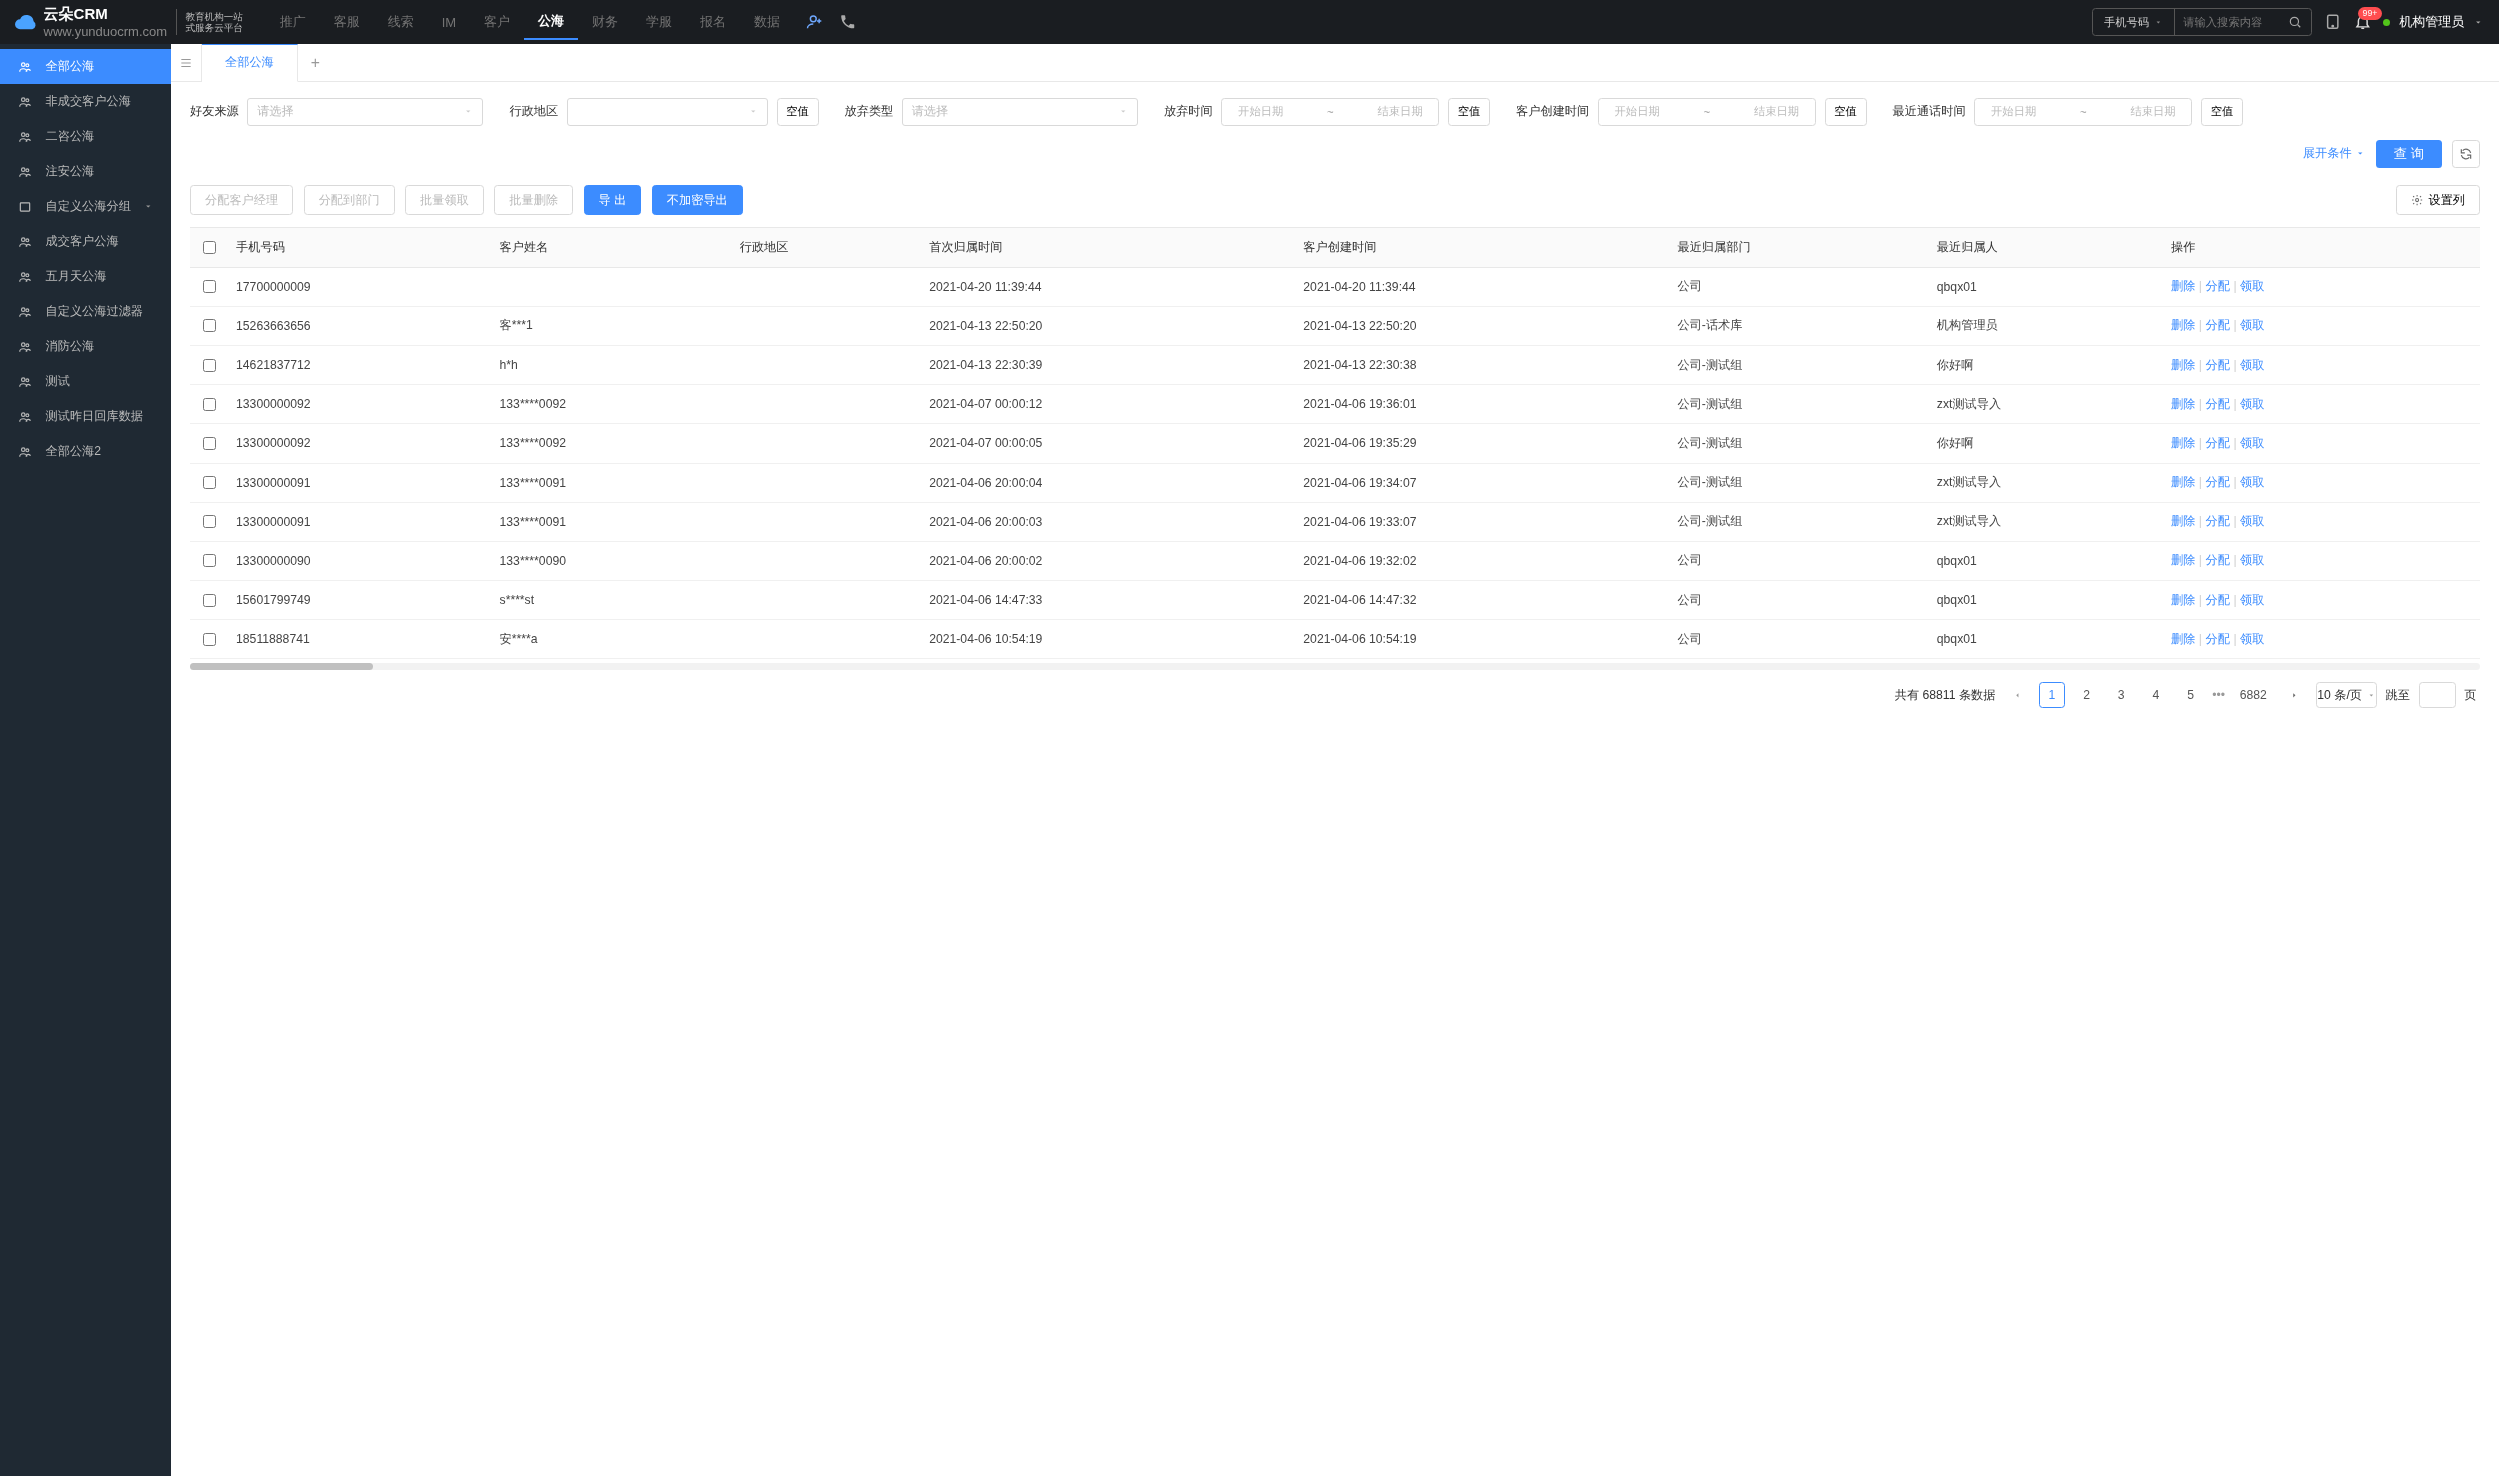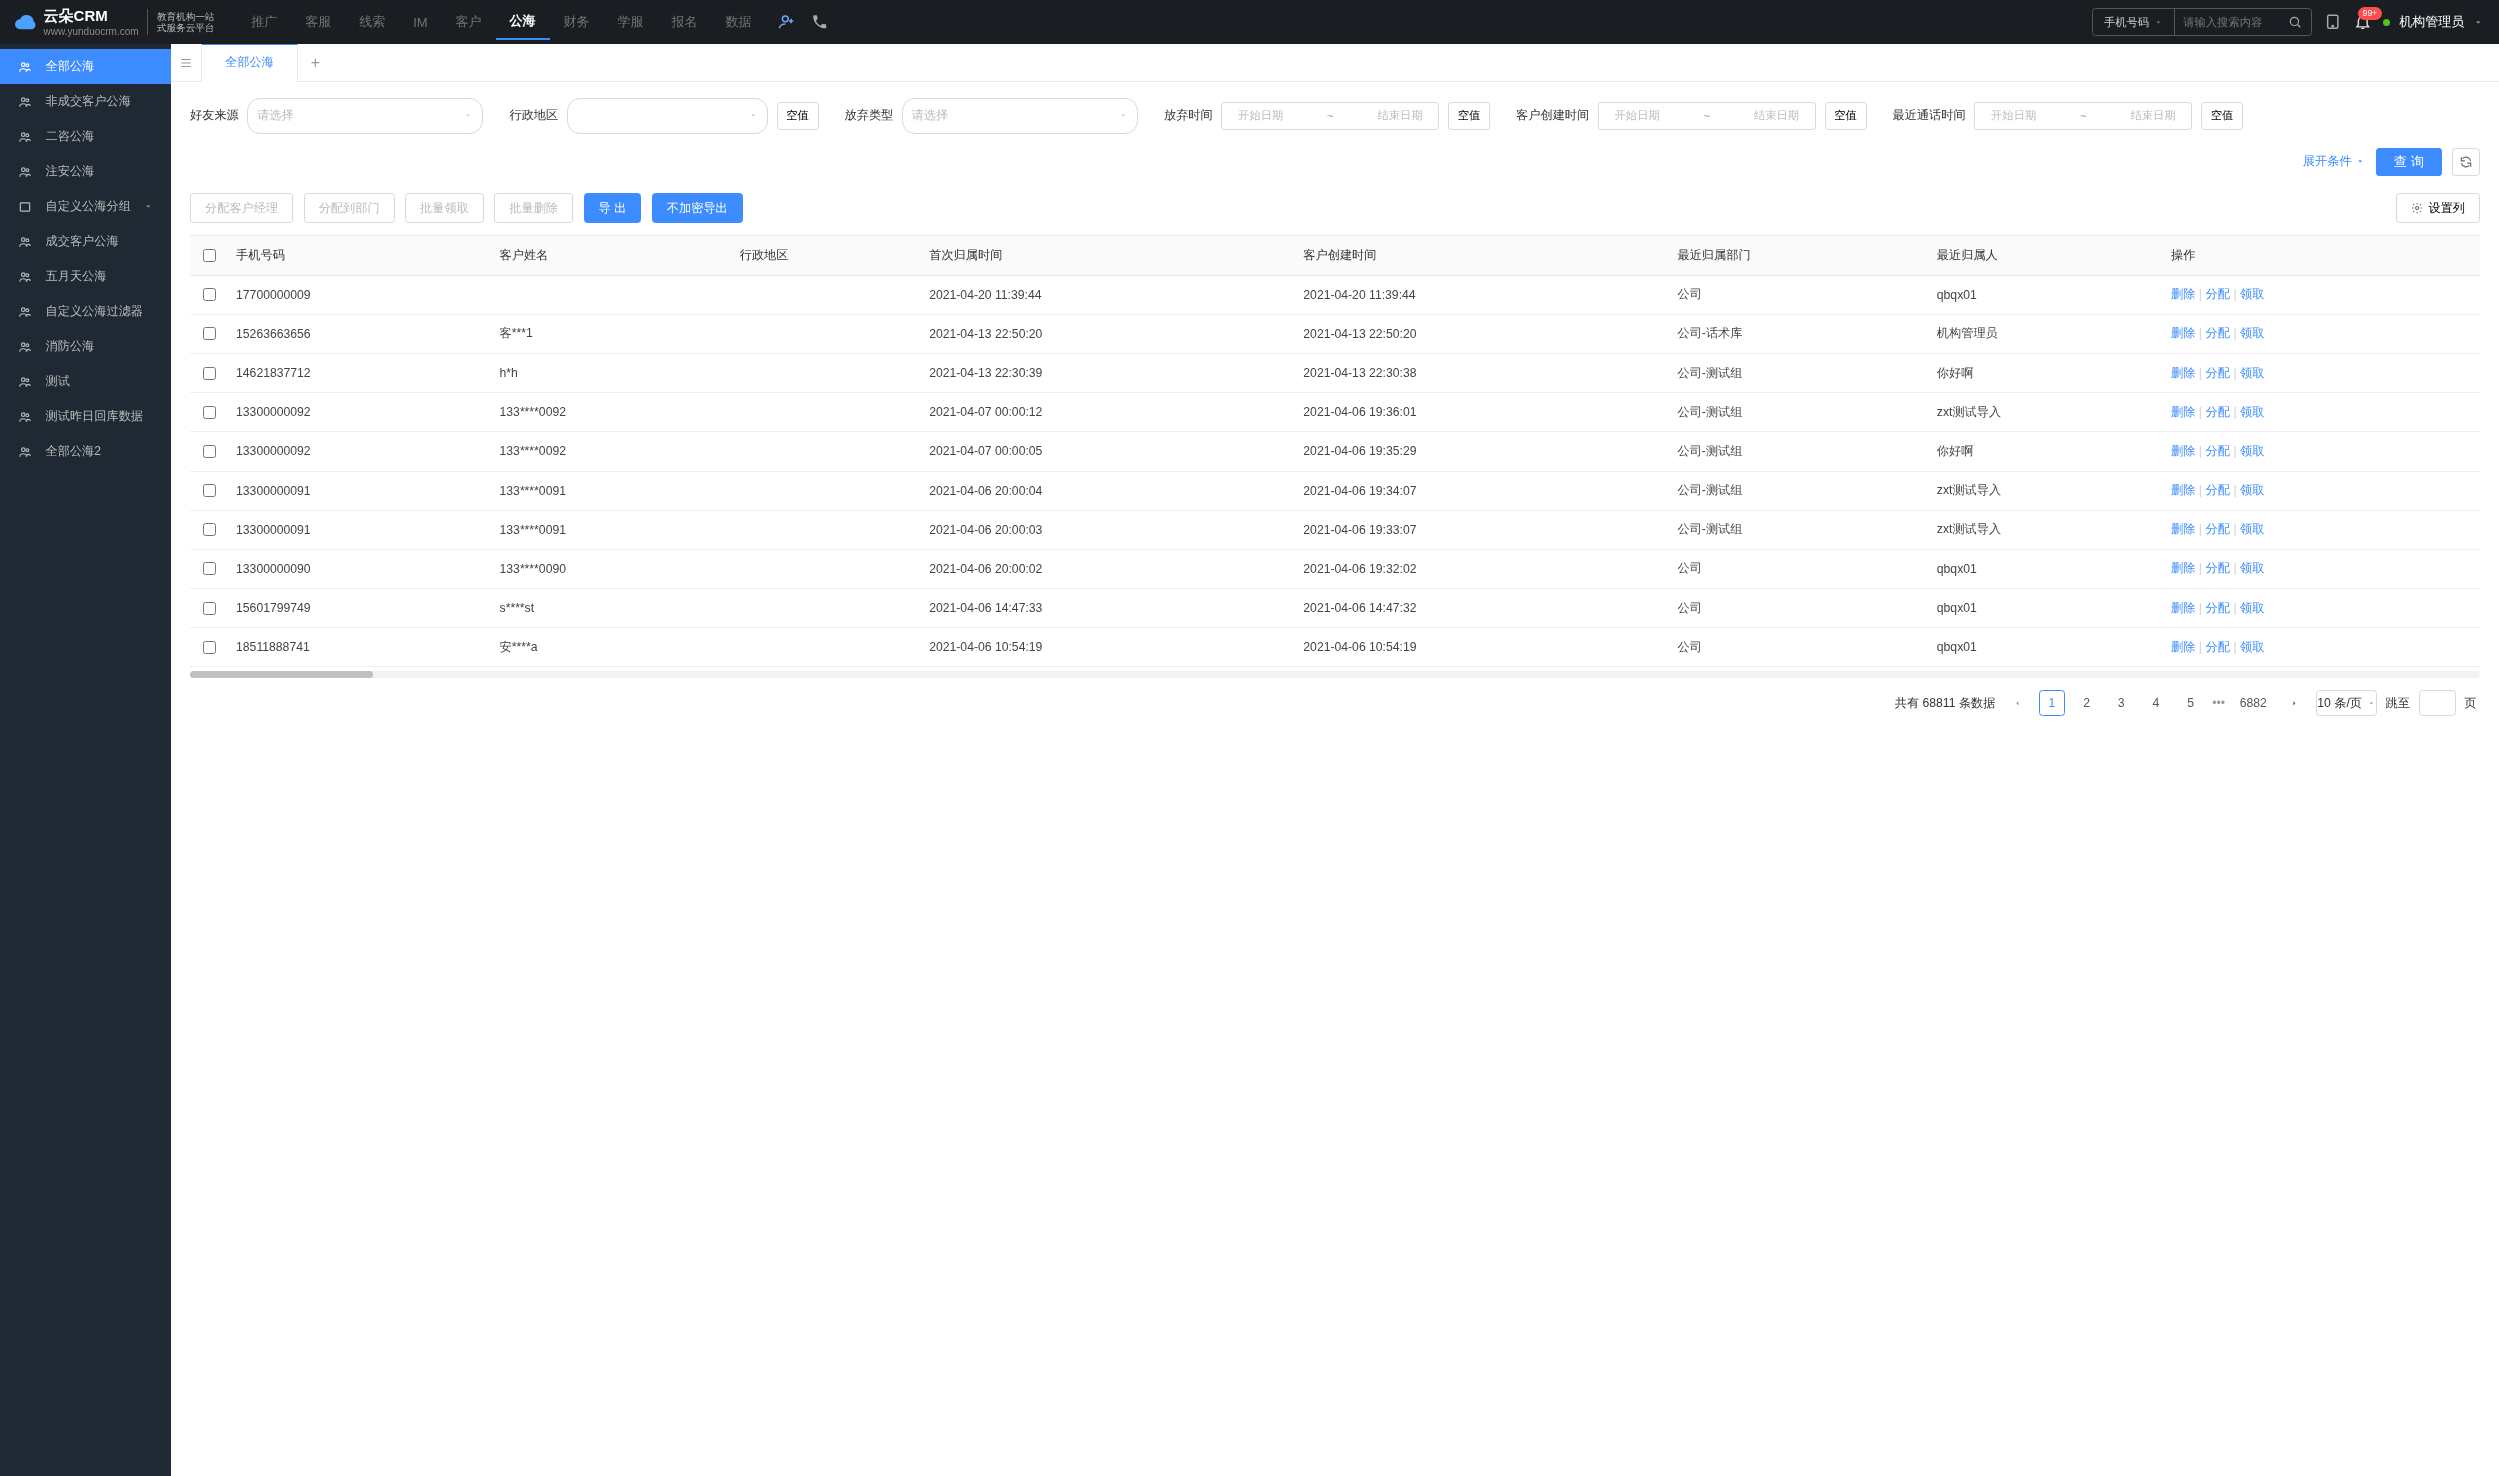--- a/index.html
+++ b/index.html
@@ -41,21 +41,21 @@
   .tab-add { width: 35px; display: flex; align-items:center; justify-content:center; font-size:15.7px; color:#999; cursor:pointer; }
   
   .content { flex:1; padding: 15.7px 19px 8.7px; overflow:auto; }
   
   .notice-bar { border:0.9px solid #f5d58a; background:#fffbe6; border-radius:5.2px; padding: 8.7px 17.5px; display:flex; align-items:center; gap:17.5px; color:#e08e0b; font-size:12.2px; margin-bottom:15.7px; }
   .trophy-icon { width:17.5px; height:17.5px; color:#e0a020; }
   
   .filters { display:flex; flex-wrap:wrap; gap: 21px 26px; }
   .filter-g { display:flex; align-items:center; gap:8.7px; }
   .filter-label { font-size:12.2px; color:#333; }
-  .select-box { height:36px; border:0.9px solid #d9d9d9; border-radius:13px; min-width:236px; display:flex; align-items:center; padding:0 8.7px; justify-content:space-between; color:#bbb; cursor:pointer; }
+  .select-box { height:28px; border:0.9px solid #d9d9d9; border-radius:3px; min-width:236px; display:flex; align-items:center; padding:0 8.7px; justify-content:space-between; color:#bbb; cursor:pointer; }
   .select-box.small { min-width:201px; }
   .select-caret { color:#ccc; }
   .null-btn { height:28px; border:0.9px solid #d9d9d9; border-radius:3.5px; background:#fff; padding:0 8.7px; cursor:pointer; font-size:11.3px; }
   .date-range { height:28px; border:0.9px solid #d9d9d9; border-radius:3.5px; display:flex; align-items:center; padding:0 8.7px; gap:10.5px; color:#bbb; min-width:218px; }
   .date-range span { flex:1; text-align:center; font-size:11.3px;}
   .date-sep { color:#999; }
   
   .expand-row { display:flex; justify-content:flex-end; align-items:center; gap:10.5px; margin-top:14px; }
   .expand-link { color:#3c8cff; font-size:12.2px; display:flex; align-items:center; gap:3.5px; cursor:pointer; }
   .search-primary { height:28px; background:#3c8cff; color:#fff; border:none; border-radius:3.5px; padding:0 17.5px; cursor:pointer; }
@@ -88,21 +88,21 @@
 </head>
 <body>
 
 <div class="top-nav">
   <div class="logo-block">
     <svg class="logo-svg" viewBox="0 0 24 24" fill="#4aa3ff">
         <path d="M6 19a5 5 0 010-10 7 7 0 0113.3 2A4.5 4.5 0 0118 19H6z"></path>
       </svg>
     <div>
       <div class="logo-main">云朵CRM</div>
-      <div style="font-size:10px;color:#888">www.yunduocrm.com</div>
+      <div style="font-size:13px;color:#888">www.yunduocrm.com</div>
     </div>
     <div class="logo-divider"></div>
     <div style="display:flex;flex-direction:column">
       <span class="logo-sub">教育机构一站</span>
       <span class="logo-sub">式服务云平台</span>
     </div>
   </div>
   <div class="nav-items" id="nav-items">
       <div class="nav-item">推广</div>
       <div class="nav-item">客服</div>

